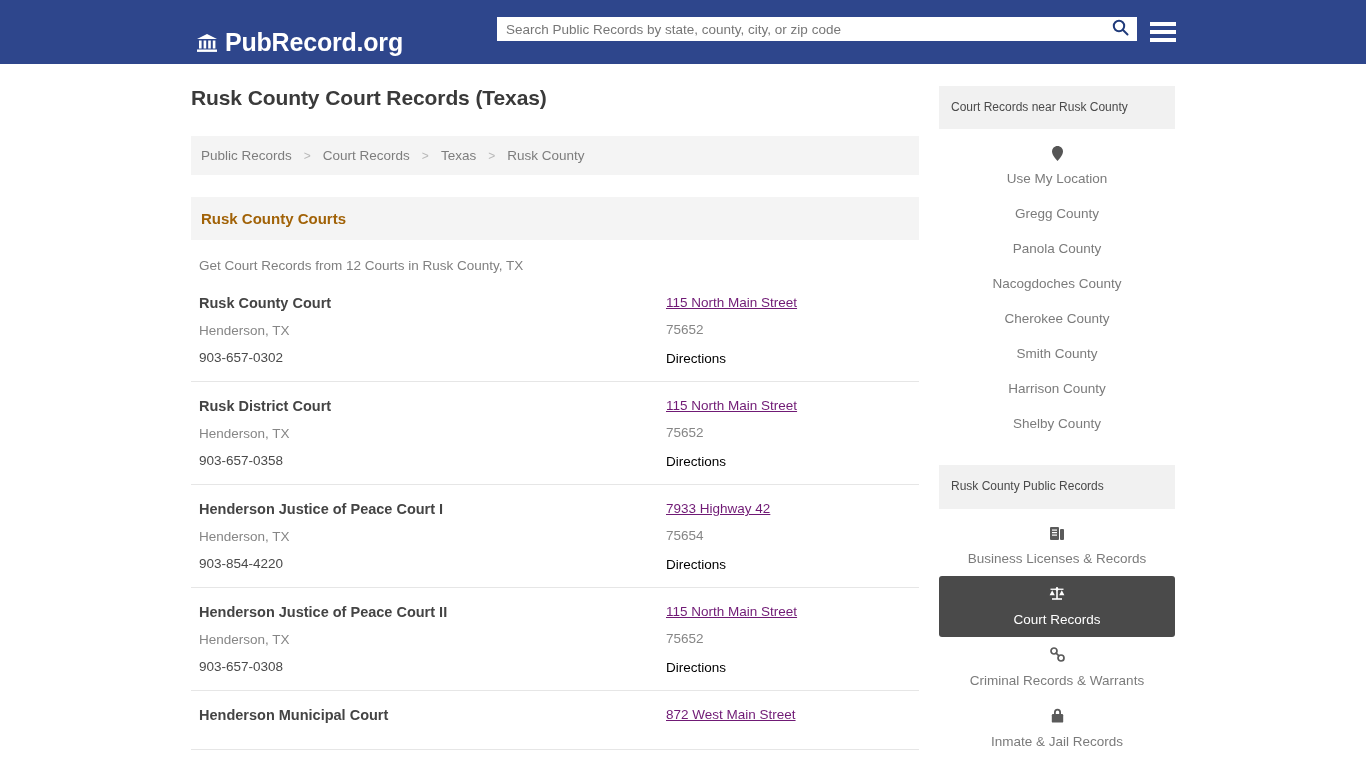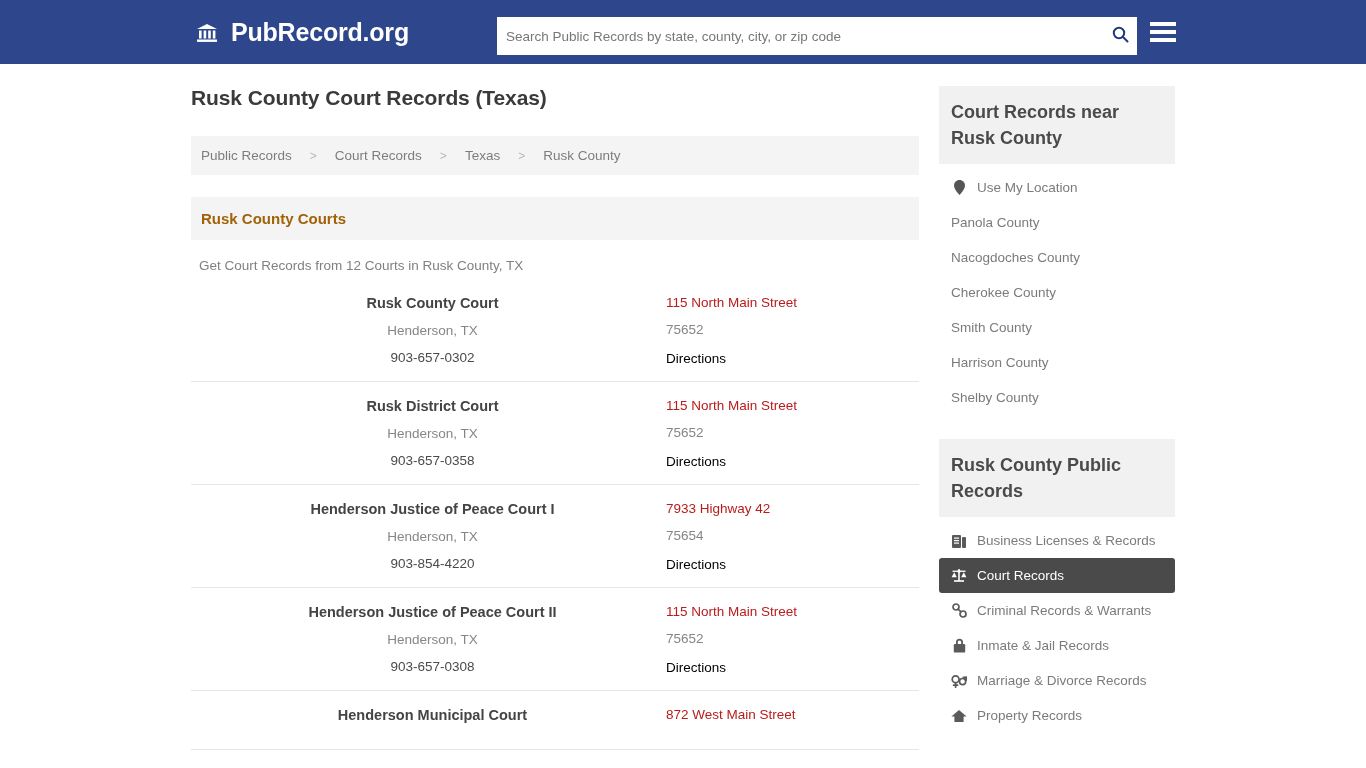--- a/index.html
+++ b/index.html
@@ -15,37 +15,37 @@
   .site-header {
     height: 64px;
     background: #2E468C;
     display: flex;
     align-items: center;
     position: relative;
   }
   .brand {
     position: absolute;
     left: 196px;
-    top: 18px;
-    display: flex;
-    align-items: center;
-    gap: 13px;
+    top: 28px;
+    display: flex;
+    align-items: center;
+    gap: 7px;
     color: #ffffff;
     font-size: 25px;
     font-weight: bold;
     letter-spacing: -0.2px;
     white-space: nowrap;
   }
   .brand .bank-icon { display: flex; align-items: center; }
   .search-wrap {
     position: absolute;
     left: 497px;
     top: 17px;
     width: 640px;
-    height: 38px;
+    height: 24px;
     background: #ffffff;
     display: flex;
     align-items: center;
     padding: 0 4px 0 9px;
   }
   .search-input {
     flex: 1;
     border: 0;
     outline: none;
     font-family: "Liberation Sans", sans-serif;
@@ -104,21 +104,21 @@
     margin-bottom: 26px;
     letter-spacing: -0.1px;
   }
   .breadcrumb {
     background: #f4f4f4;
     padding: 12px 10px;
     font-size: 13.5px;
     color: #8a8a8a;
     display: flex;
     align-items: center;
-    gap: 18px;
+    gap: 12px;
     flex-wrap: wrap;
   }
   .breadcrumb a {
     color: #7d7d7d;
     text-decoration: none;
     cursor: pointer;
   }
   .breadcrumb .sep { color: #b8b8b8; font-size: 12px; }
   .intro {
     margin-top: 14px;
@@ -143,68 +143,70 @@
     color: #808080;
   }
 
   
   .court-row {
     display: flex;
     padding: 16px 8px 14px 8px;
     border-bottom: 1px solid #e6e6e6;
   }
   .court-row:first-of-type { border-top: 0; }
-  .court-left { width: 467px; text-align: center; }
+  .court-left { width: 467px; }
   .court-right { flex: 1; }
   .court-name {
     font-size: 14.5px;
     font-weight: bold;
     color: #444444;
     margin-bottom: 12px;
   }
   .court-city, .court-zip {
     font-size: 13.5px;
     color: #868686;
     margin-bottom: 12px;
   }
   .court-phone {
     font-size: 13.5px;
     color: #4a4a4a;
     margin-top: 12px;
   }
   .court-addr {
     font-size: 13.5px;
-    color: #b91c1c;
+    color: #701a75;
     margin-bottom: 12px;
+    text-decoration: underline;
   }
   .directions-link {
     font-size: 13.5px;
     color: #000000;
     cursor: pointer;
   }
 
   
   .side-head {
     background: #f1f1f1;
     padding: 13px 12px;
-    font-size: 18px;
-    font-weight: bold;
+    font-size: 12px;
+    font-weight: normal;
     color: #4a4a4a;
     line-height: 1.45;
   }
   .side-list { margin-top: 6px; }
   .side-item {
     display: flex;
     align-items: center;
     gap: 10px;
     padding: 10px 12px;
     font-size: 13.5px;
     color: #7b7b7b;
     cursor: pointer;
     border-radius: 3px;
+    flex-direction: column;
   }
   .side-item .ico {
     width: 16px;
     display: flex;
     align-items: center;
     justify-content: center;
     flex: 0 0 16px;
   }
   .side-item.active {
     background: #4a4a4a;
@@ -320,20 +322,23 @@
       <div class="side-list" id="near-list">
           <div class="side-item">
             <span class="ico">
               <svg width="11" height="15" viewBox="0 0 11 15" fill="#555555">
                 <path d="M5.5 0C2.46 0 0 2.46 0 5.5 0 9.6 5.5 15 5.5 15S11 9.6 11 5.5C11 2.46 8.54 0 5.5 0z"></path>
               </svg>
             </span>
             <span>Use My Location</span>
           </div>
           <div class="side-item">
+            <span>Gregg County</span>
+          </div>
+          <div class="side-item">
             <span>Panola County</span>
           </div>
           <div class="side-item">
             <span>Nacogdoches County</span>
           </div>
           <div class="side-item">
             <span>Cherokee County</span>
           </div>
           <div class="side-item">
             <span>Smith County</span>

